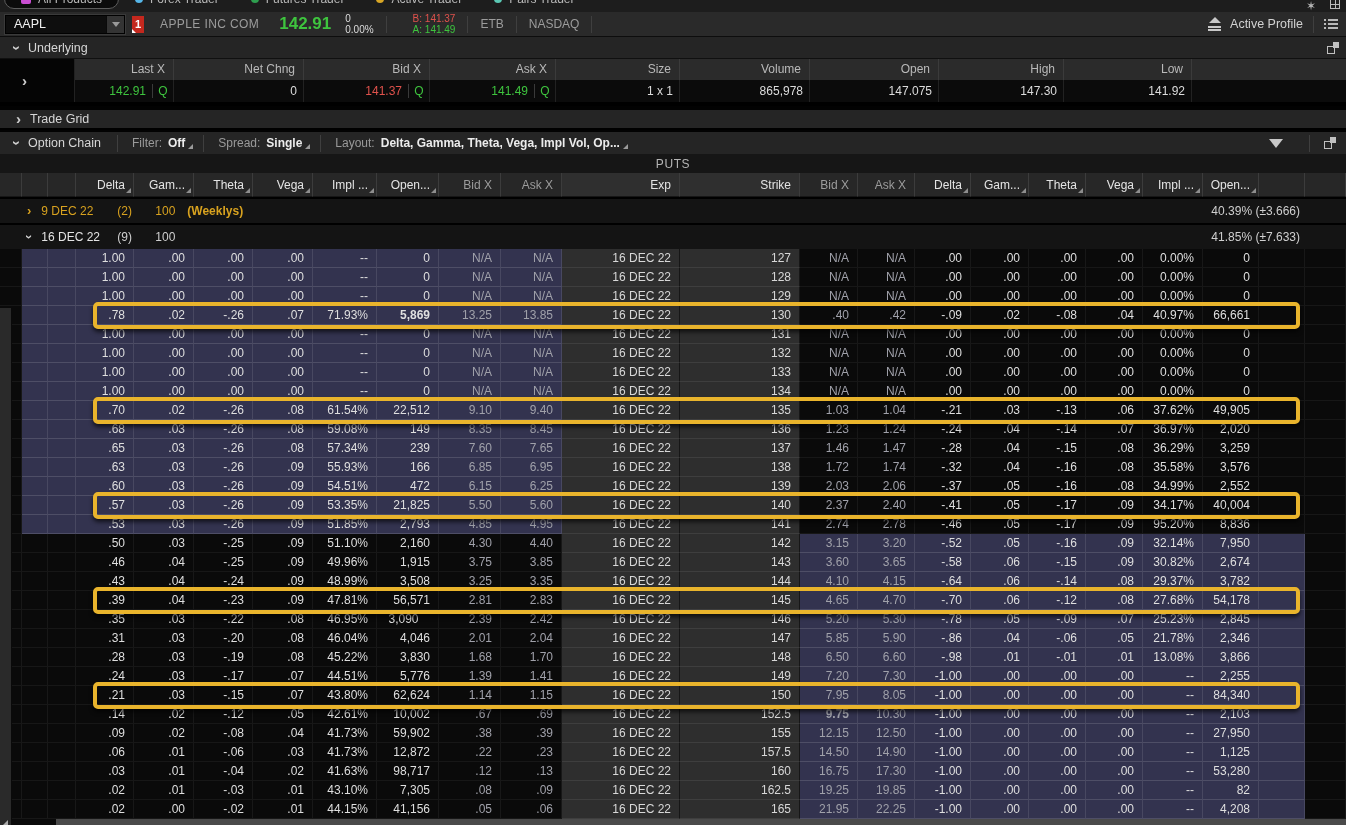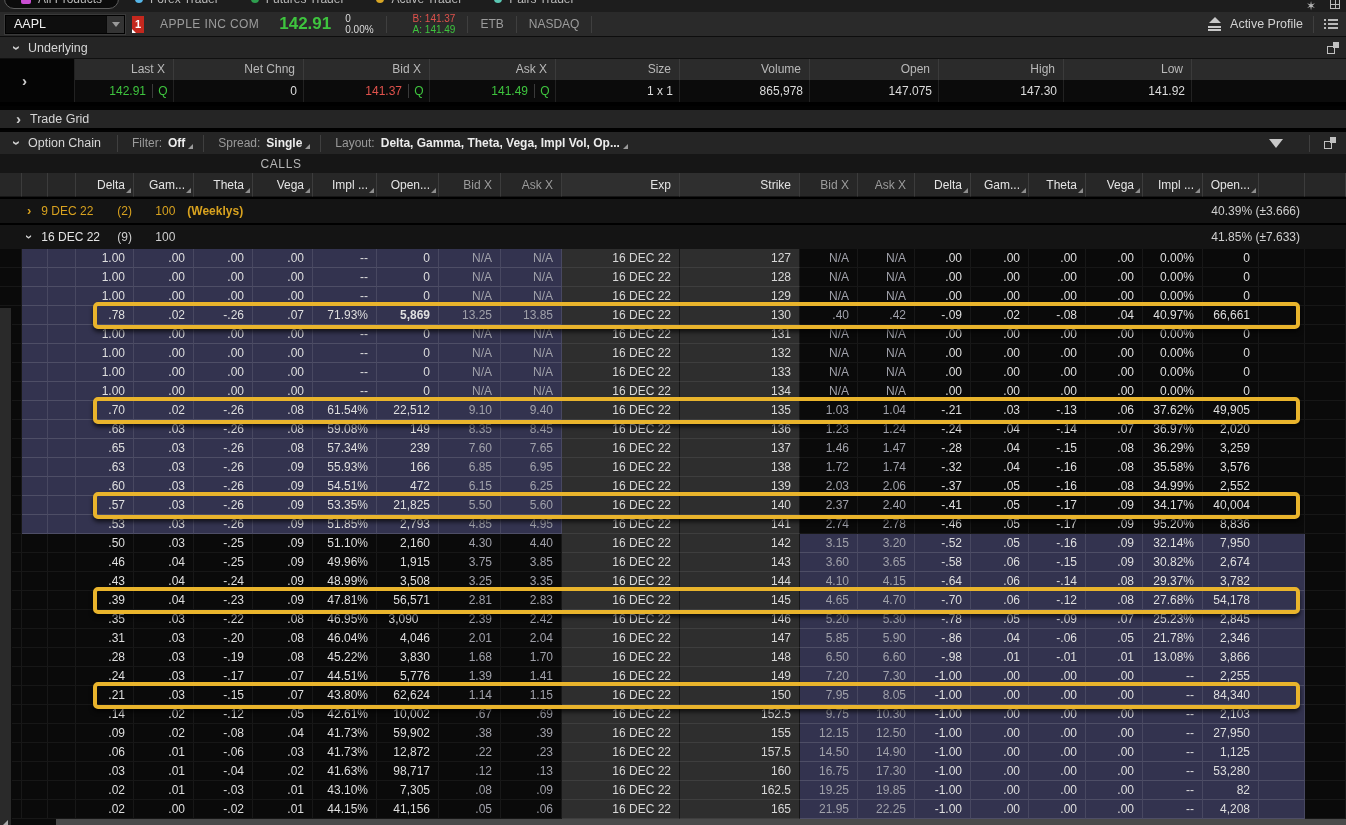--- a/index.html
+++ b/index.html
@@ -285,21 +285,21 @@
     <span class="vdiv" style="margin:0 14px 0 0;"></span>
     <span class="detach" style="margin-right:10px;">
         <span class="o"></span>
         <span class="f"></span>
       </span>
   </span>
 </div>
 
 <div id="oc-body">
   <div id="oc-band">
-    <div class="band-calls">CALLS</div>
+    <div class="band-puts">PUTS</div>
   </div>
   <div id="oc-header">
       <div class="hcell" style="width: 22px;"></div>
       <div class="hcell" style="width: 26px;"></div>
       <div class="hcell" style="width: 28px;"></div>
       <div class="hcell" style="width: 58px;">Delta<span class="sort-tri"></span></div>
       <div class="hcell" style="width: 60px;">Gam...<span class="sort-tri"></span></div>
       <div class="hcell" style="width: 59px;">Theta<span class="sort-tri"></span></div>
       <div class="hcell" style="width: 60px;">Vega<span class="sort-tri"></span></div>
       <div class="hcell" style="width: 64px;">Impl ...<span class="sort-tri"></span></div>
@@ -945,21 +945,21 @@
         <div class="cell otm" style="width: 58px;">.14</div>
         <div class="cell otm" style="width: 60px;">.02</div>
         <div class="cell otm" style="width: 59px;">-.12</div>
         <div class="cell otm" style="width: 60px;">.05</div>
         <div class="cell otm" style="width: 64px;">42.61%</div>
         <div class="cell otm" style="width: 62px;">10,002</div>
         <div class="cell otm ba" style="width: 62px;">.67</div>
         <div class="cell otm ba" style="width: 61px;">.69</div>
         <div class="cell mid" style="width: 118px;">16 DEC 22</div>
         <div class="cell mid" style="width: 120px;">152.5</div>
-        <div class="cell itm ba" style="width: 58px;">9.75</div>
+        <div class="cell itm ba" style="width: 58px; font-weight: bold;">9.75</div>
         <div class="cell itm ba" style="width: 57px;">10.30</div>
         <div class="cell itm" style="width: 56px;">-1.00</div>
         <div class="cell itm" style="width: 58px;">.00</div>
         <div class="cell itm" style="width: 57px;">.00</div>
         <div class="cell itm" style="width: 57px;">.00</div>
         <div class="cell itm" style="width: 60px;">--</div>
         <div class="cell itm" style="width: 56px;">2,103</div>
         <div class="cell itm" style="width: 46px;"></div>
         <div class="cell otm" style="width: 41px;"></div>
       </div>

